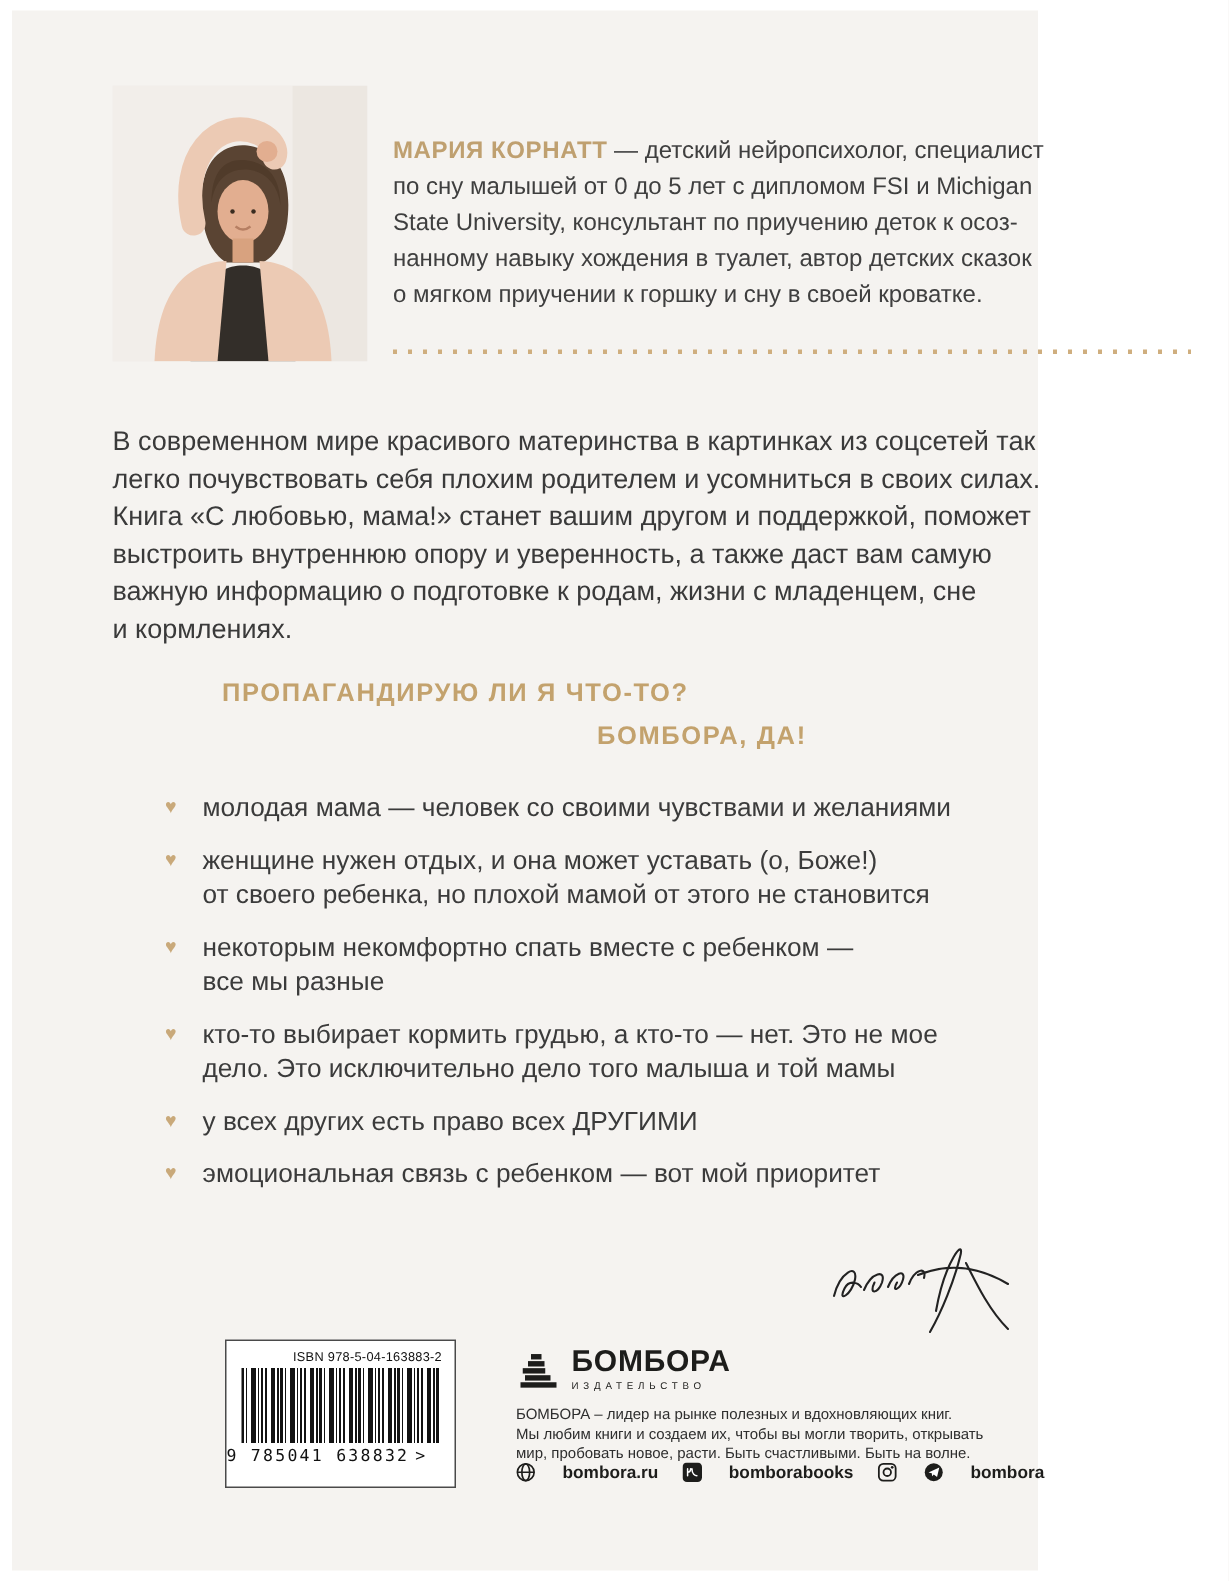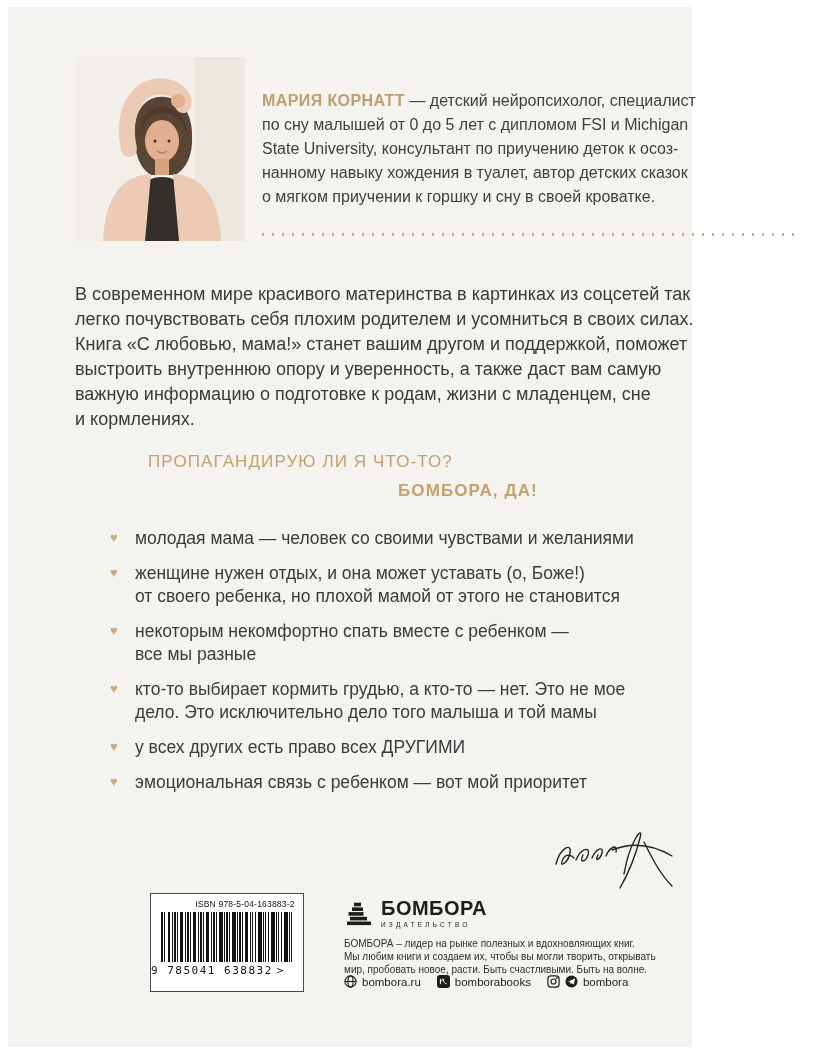--- a/index.html
+++ b/index.html
@@ -16,21 +16,21 @@
   .bio{position:absolute;left:254px;top:82px;width:480px;font-size:16px;line-height:24px;color:#3f3f3f;}
   .author-name{color:#bfa070;font-weight:bold;letter-spacing:.4px;}
 
   .dots{position:absolute;left:254px;top:226px;width:532px;height:3px;
     background:repeating-linear-gradient(90deg,#d2b astray 0, #d2b astray 0);
   }
   .dots{background:repeating-linear-gradient(90deg,#cfae7e 0 2.5px,transparent 2.5px 10px);}
 
   .intro{position:absolute;left:67px;top:275px;width:690px;font-size:18px;line-height:25px;color:#3a3a3a;}
 
-  .heading1{position:absolute;left:140px;top:445px;font-size:17px;font-weight:normal;letter-spacing:1.1px;color:#c3a26d;}
+  .heading1{position:absolute;left:140px;top:445px;font-size:17px;font-weight:bold;letter-spacing:1.1px;color:#c3a26d;}
   .heading2{position:absolute;left:390px;top:474px;font-size:17px;font-weight:bold;letter-spacing:1.1px;color:#c3a26d;}
 
   .bullets{position:absolute;left:102px;top:520px;width:630px;list-style:none;}
   .bullets li{display:flex;align-items:flex-start;margin-bottom:12px;}
   .heart{width:25px;flex:0 0 25px;color:#c9a97a;font-size:13px;padding-top:3px;}
   .btext{font-size:17.5px;line-height:23px;color:#3b3b3b;}
 
   .signature{position:absolute;left:540px;top:815px;width:132px;height:72px;}
 
   .isbnbox{position:absolute;left:142px;top:886px;width:154px;height:99px;background:#ffffff;
@@ -47,21 +47,21 @@
   .isbn-arrow{margin-left:4px;letter-spacing:0;}
 
   .publogo{position:absolute;left:336px;top:890px;display:flex;align-items:flex-start;gap:7px;}
   .pubtext{display:flex;flex-direction:column;gap:2px;}
   .pub-name{font-size:20px;font-weight:bold;color:#1d1d1b;letter-spacing:.5px;line-height:22px;}
   .pub-sub{font-size:6.5px;letter-spacing:3.2px;color:#1d1d1b;}
 
   .pub-desc{position:absolute;left:336px;top:930px;width:350px;font-size:10px;line-height:13px;color:#2e2e2e;}
 
   .social{position:absolute;left:336px;top:968px;display:flex;align-items:center;gap:16px;}
-  .soc{display:flex;align-items:center;gap:5px;font-size:11.5px;font-weight:normal;color:#1d1d1b;}
+  .soc{display:flex;align-items:center;gap:18px;font-size:11.5px;font-weight:bold;color:#1d1d1b;}
   .soc svg{display:block;}
 </style>
 </head>
 <body>
 
 <div class="cover">
 
   <div class="photo">
     <svg width="170" height="184" viewBox="0 0 170 184">
       <rect width="170" height="184" fill="#f2eeea"></rect>

